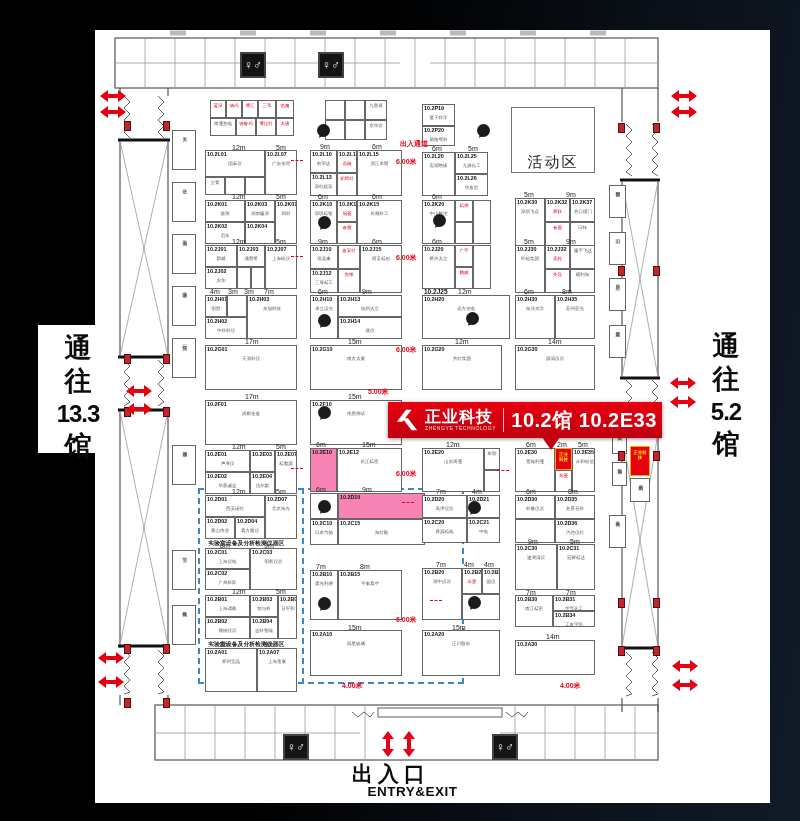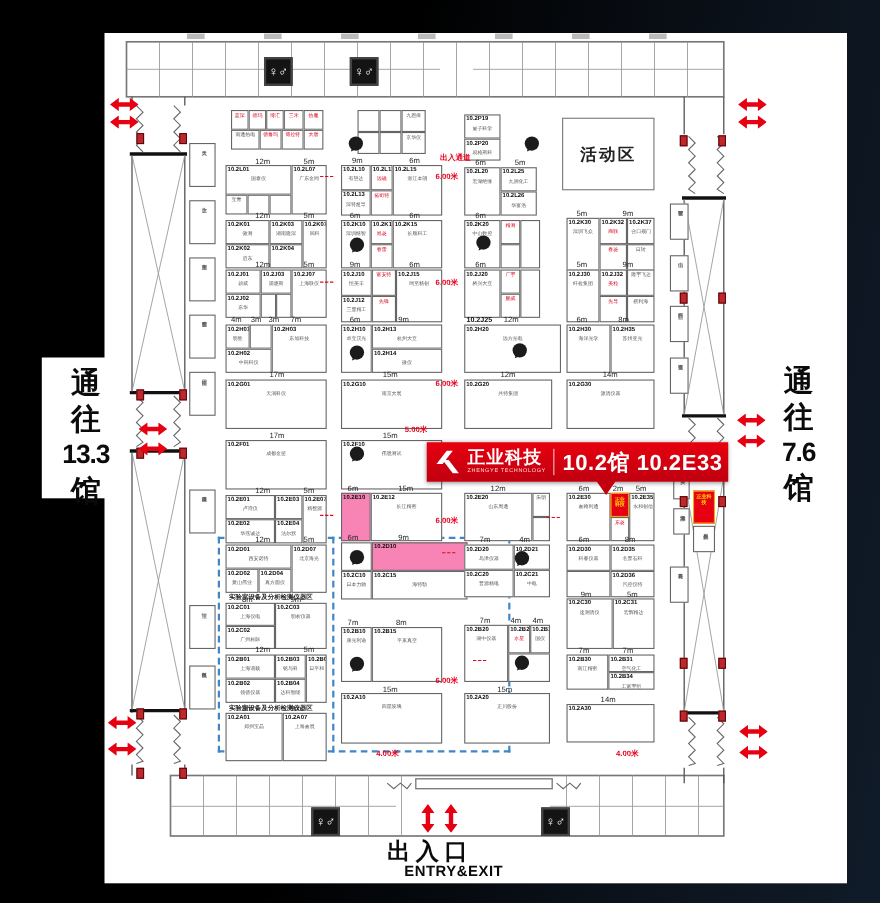--- a/index.html
+++ b/index.html
@@ -20,21 +20,21 @@
   .dim{position:absolute;font-size:7px;color:#222;z-index:5;line-height:7px;}
   .aisle{position:absolute;font-size:7px;font-weight:bold;color:#e8001b;z-index:5;line-height:7px;}
   .freelab{position:absolute;font-size:6.5px;font-weight:bold;color:#111;z-index:5;line-height:7px;}
   .bracket{position:absolute;width:7px;height:10px;background:#c0272d;border:1px solid #5a0a0a;box-sizing:border-box;z-index:6;}
   .darrow{position:absolute;z-index:8;}
   .rdash{position:absolute;width:12px;border-top:1.5px dashed #e8001b;z-index:5;}
   .zoneframe{position:absolute;border:2px dashed #3f86c7;box-sizing:border-box;z-index:4;}
   .zoneline{position:absolute;border-left:2px dashed #3f86c7;z-index:4;}
   .zonelabel{position:absolute;font-size:6.5px;font-weight:bold;color:#222;text-align:center;z-index:5;transform:scale(.9);transform-origin:0 50%;white-space:nowrap;}
   .wc{position:absolute;width:26px;height:26px;background:#141414;color:#fff;display:flex;align-items:center;justify-content:center;font-size:12px;z-index:6;border:2px solid #444;box-sizing:border-box;}
-  .activity{position:absolute;left:511px;top:107px;width:82px;height:64px;background:#fff;border:1.5px solid #777;display:flex;align-items:center;justify-content:center;font-size:15px;font-weight:bold;letter-spacing:2px;color:#222;z-index:5;}
+  .activity{position:absolute;left:511px;top:107px;width:82px;height:64px;background:#fff;border:1.5px solid #777;display:flex;align-items:flex-end;justify-content:center;font-size:15px;font-weight:normal;letter-spacing:2px;color:#222;z-index:5;}
   .banner{position:absolute;left:388px;top:402px;width:274px;height:36px;background:linear-gradient(180deg,#e8000f,#bf0010);display:flex;align-items:center;padding:0 6px;box-sizing:border-box;z-index:30;box-shadow:0 1px 4px rgba(0,0,0,.45);}
   .banner .tri{position:absolute;left:154px;top:35px;width:0;height:0;border:9px solid transparent;border-top:13px solid #c40010;}
   .blogo{flex:0 0 auto;margin-right:5px;display:flex;align-items:center;}
   .bcol{display:flex;flex-direction:column;line-height:1;}
   .bcn{font-size:16px;font-weight:bold;color:#fff;letter-spacing:1px;white-space:nowrap;}
   .ben{font-size:5px;color:#ffd9da;letter-spacing:.6px;white-space:nowrap;margin-top:1px;}
   .bsep{width:1px;height:24px;background:rgba(255,255,255,.75);margin:0 7px;flex:0 0 auto;}
   .bhall{font-size:20px;font-weight:bold;color:#fff;white-space:nowrap;letter-spacing:.5px;}
   .sidelab{position:absolute;text-align:center;font-weight:bold;color:#0b0b0b;z-index:9;}
   .sidelab .ch{display:block;font-size:27px;line-height:33px;letter-spacing:0;}
@@ -858,19 +858,19 @@
 
   <div class="sidelab" style="left:52px;top:332px;width:52px;">
     <span class="ch">通</span>
     <span class="ch">往</span>
     <span class="num">13.3</span>
     <span class="ch">馆</span>
   </div>
   <div class="sidelab" style="left:700px;top:330px;width:52px;">
     <span class="ch">通</span>
     <span class="ch">往</span>
-    <span class="num">7.6</span>
+    <span class="num">5.2</span>
     <span class="ch">馆</span>
   </div>
 
   <div class="entrycn">出入口</div>
   <div class="entryen">ENTRY&amp;EXIT</div>
 </div>
 
 </body></html>

